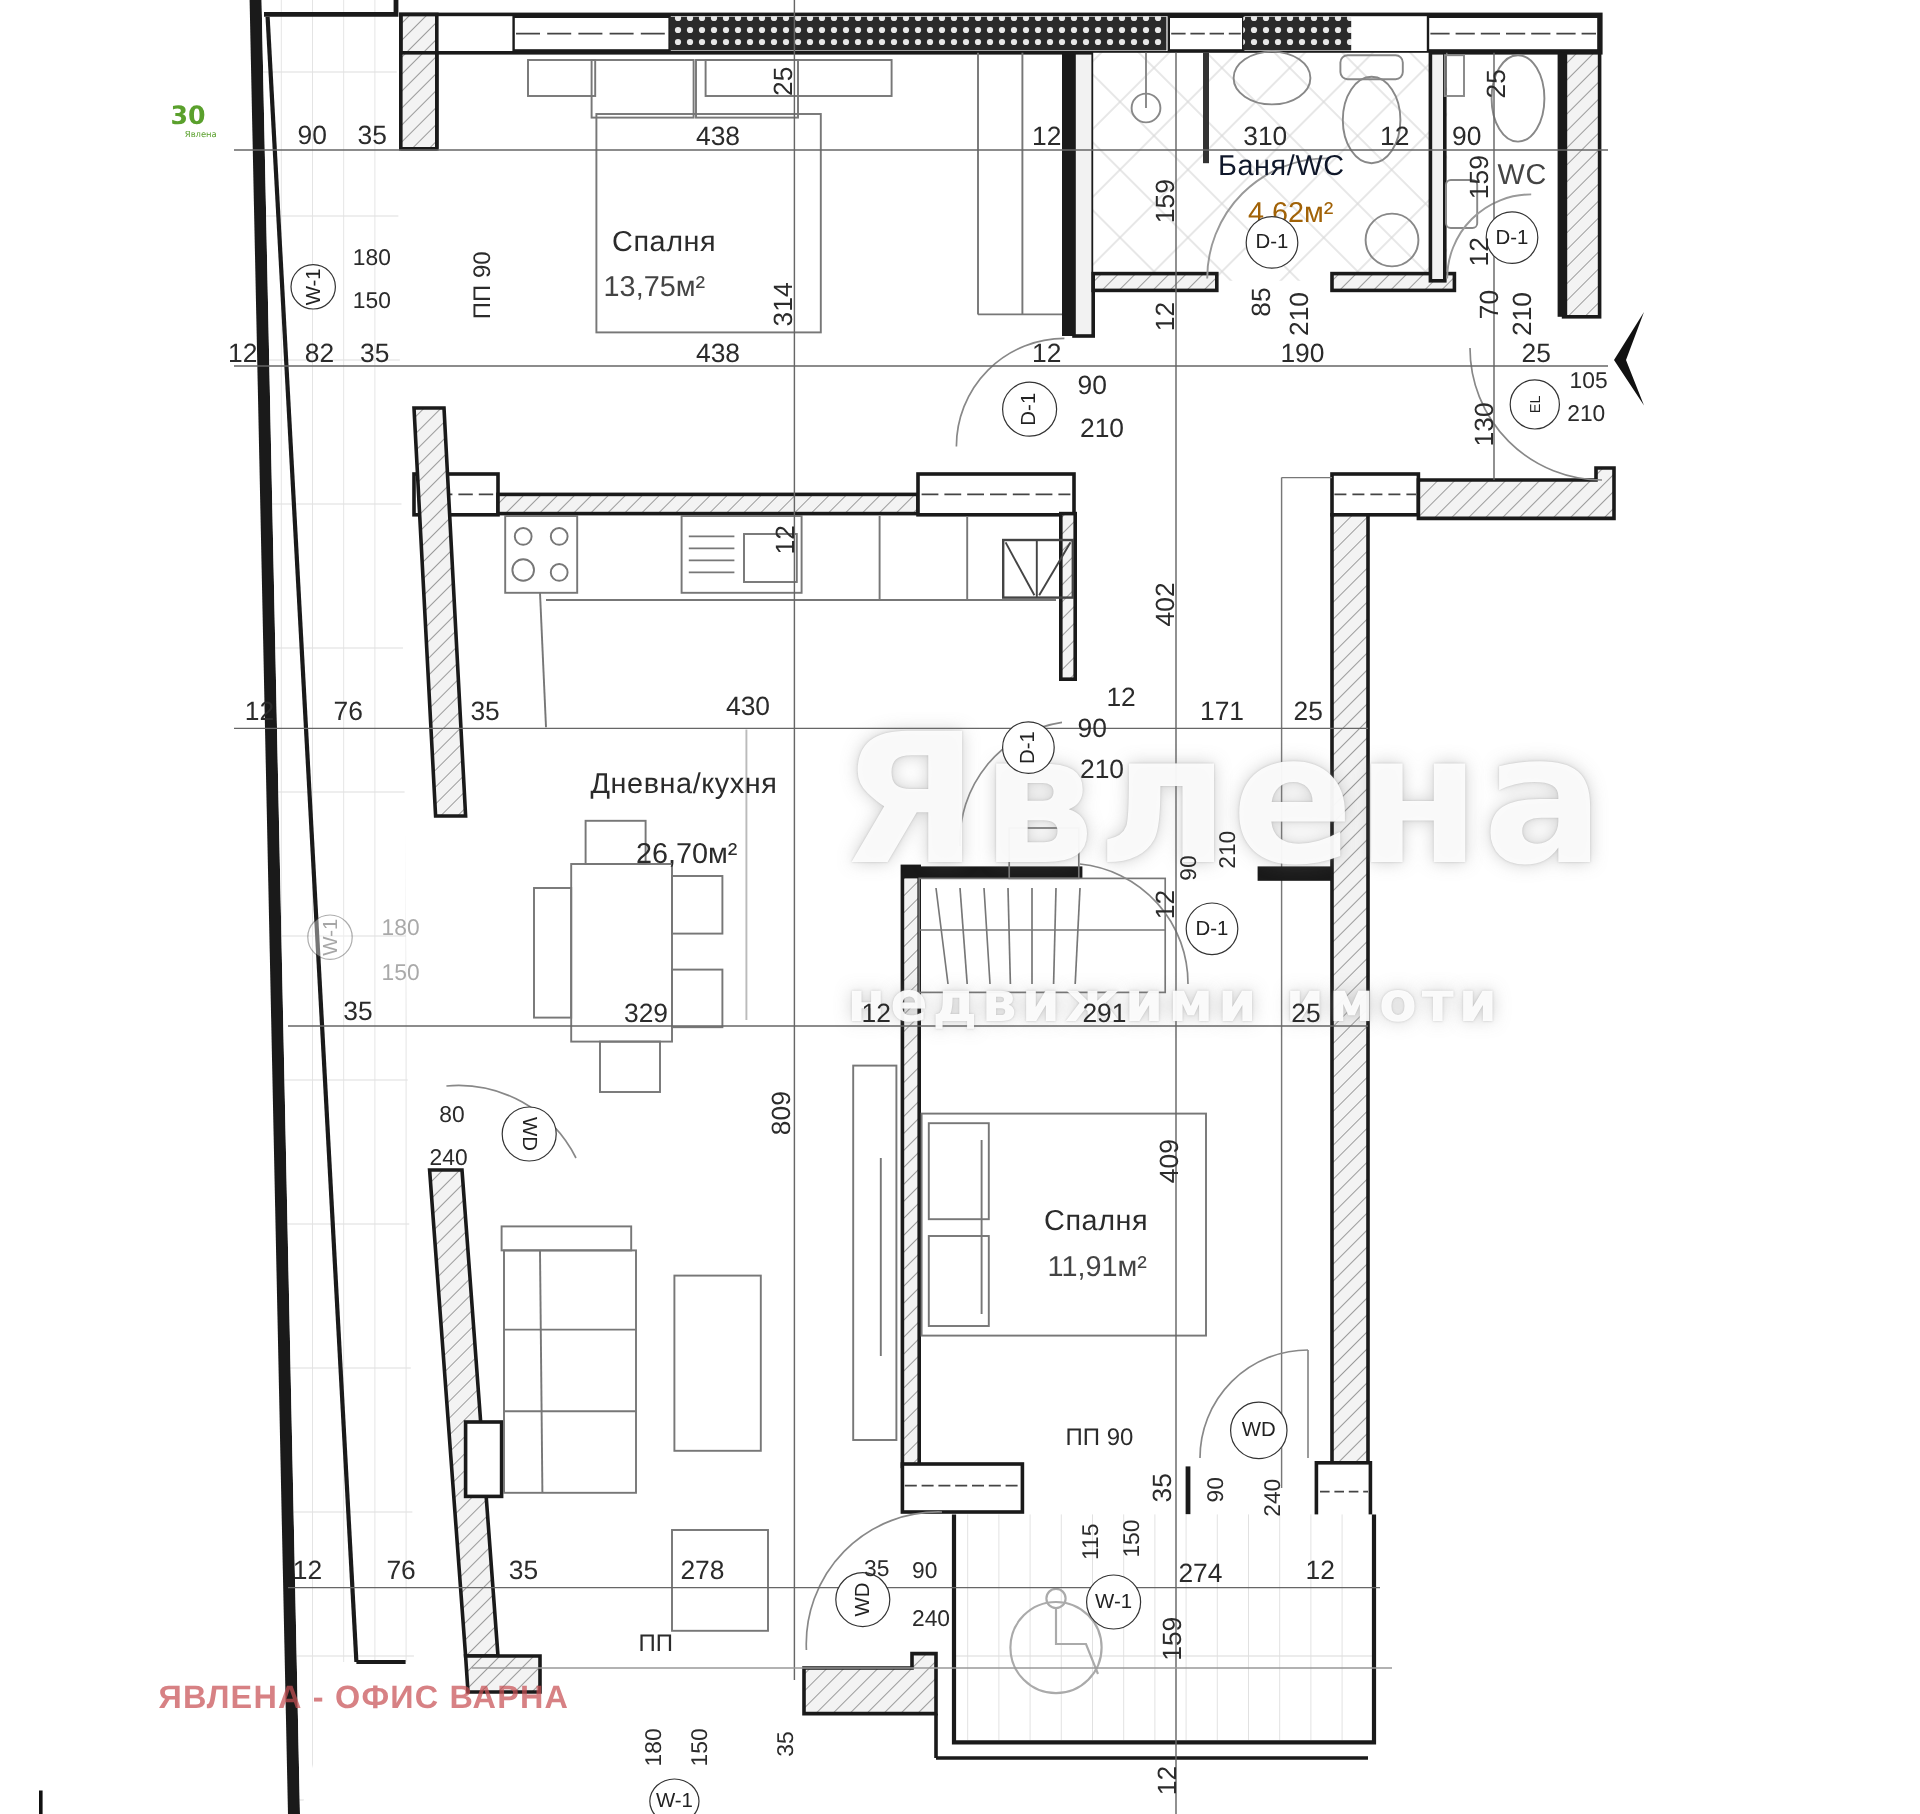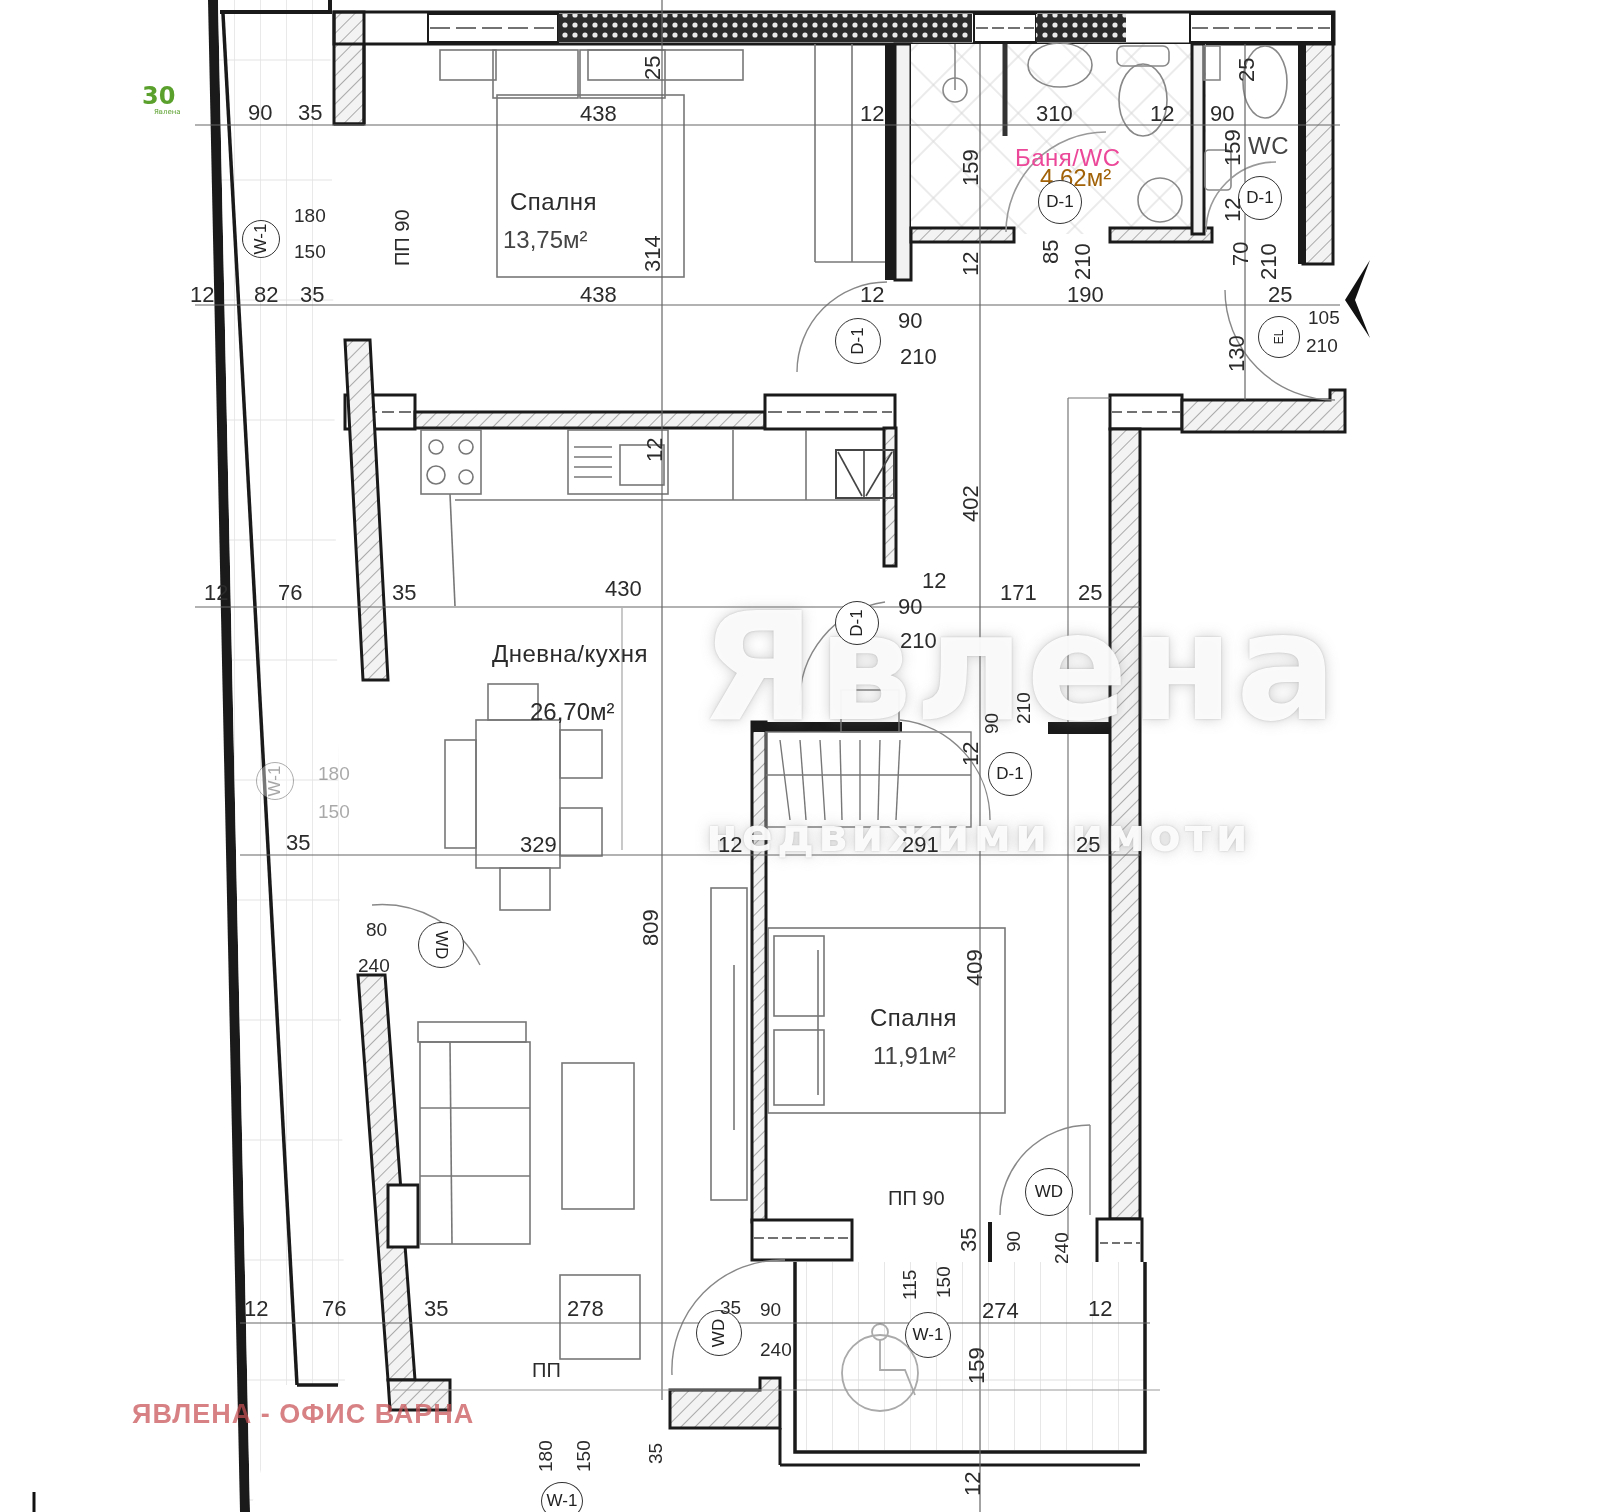--- a/index.html
+++ b/index.html
@@ -240,33 +240,33 @@
     <line x1="662" y1="0" x2="662" y2="1400"></line>
     <line x1="980" y1="44" x2="980" y2="1512"></line>
     <line x1="1245" y1="44" x2="1245" y2="400"></line>
     <line x1="393" y1="1390" x2="1160" y2="1390" stroke="#999"></line>
   </g>
 
   <line x1="34" y1="1492" x2="34" y2="1512" stroke="#111" stroke-width="3"></line>
 </svg>
 
 <div class="logo" style="left:142px; top:84px; width:50px; height:44px;">
-  <div style="font-family:'DejaVu Sans',sans-serif; font-weight:bold; color:#5aa02c; font-size:24px; line-height:24px;">30</div>
+  <div style="font-family:'DejaVu Sans',sans-serif; font-weight:bold; color:#5aa02c; font-size:21px; line-height:24px;">30</div>
   <div style="font-family:'DejaVu Sans',sans-serif; color:#5aa02c; font-size:7px; margin-left:12px;">Явлена</div>
 </div>
 
 <div class="wm-big" style="left:700px; top:580px; font-size:150px;">Явлена</div>
 <div class="wm-big" style="left:706px; top:808px; font-size:46px; letter-spacing:4px;">недвижими имоти</div>
 
 <div class="wm-office" style="left:132px; top:1399px;">ЯВЛЕНА - ОФИС ВАРНА</div>
 
 <div class="lbl room-name" style="left:510px; top:190px;">Спалня</div>
 <div class="lbl room-area" style="left:503px; top:228px; color:#444;">13,75м²</div>
 
-<div class="lbl room-name" style="left:1015px; top:146px; color:#ec4899;">Баня/WC</div>
+<div class="lbl room-name" style="left:1015px; top:127px; color:#0f172a;">Баня/WC</div>
 <div class="lbl room-area" style="left:1040px; top:166px; color:#a16207;">4,62м²</div>
 
 <div class="lbl room-name" style="left:1248px; top:134px; color:#444;">WC</div>
 
 <div class="lbl room-name" style="left:476px; top:642px;margin-left:16px;">Дневна/кухня</div>
 <div class="lbl room-area" style="left:530px; top:680px;margin-top:20px;">26,70м²</div>
 
 <div class="lbl room-name" style="left:870px; top:1006px;">Спалня</div>
 <div class="lbl room-area" style="left:873px; top:1044px; color:#444;">11,91м²</div>
 

